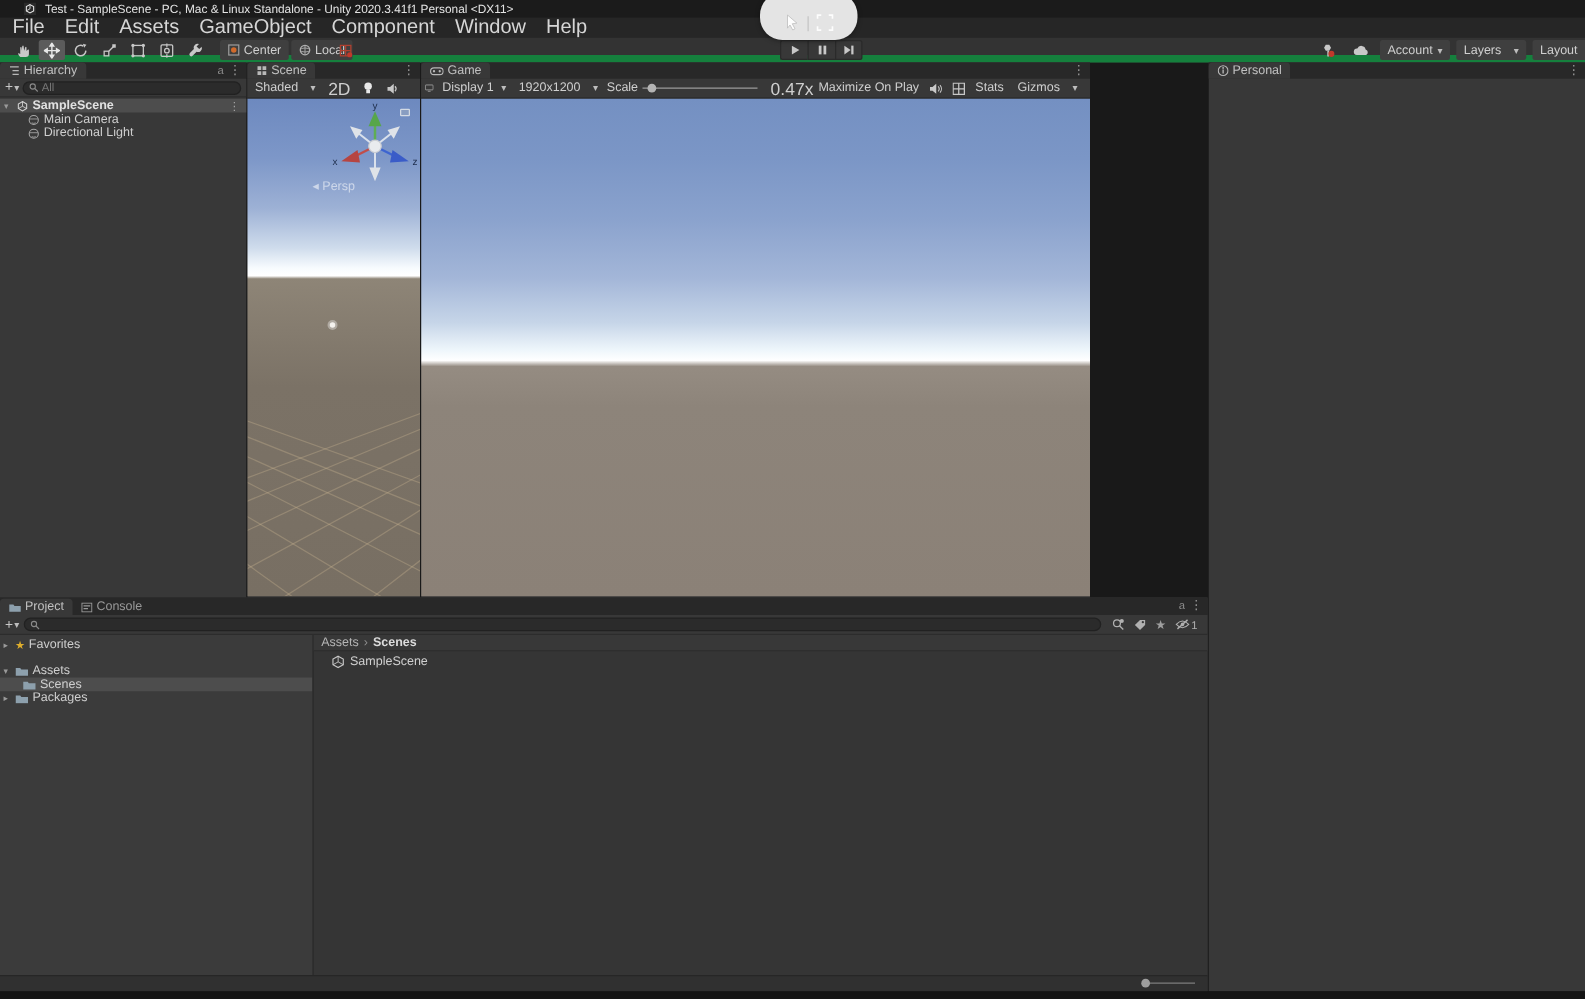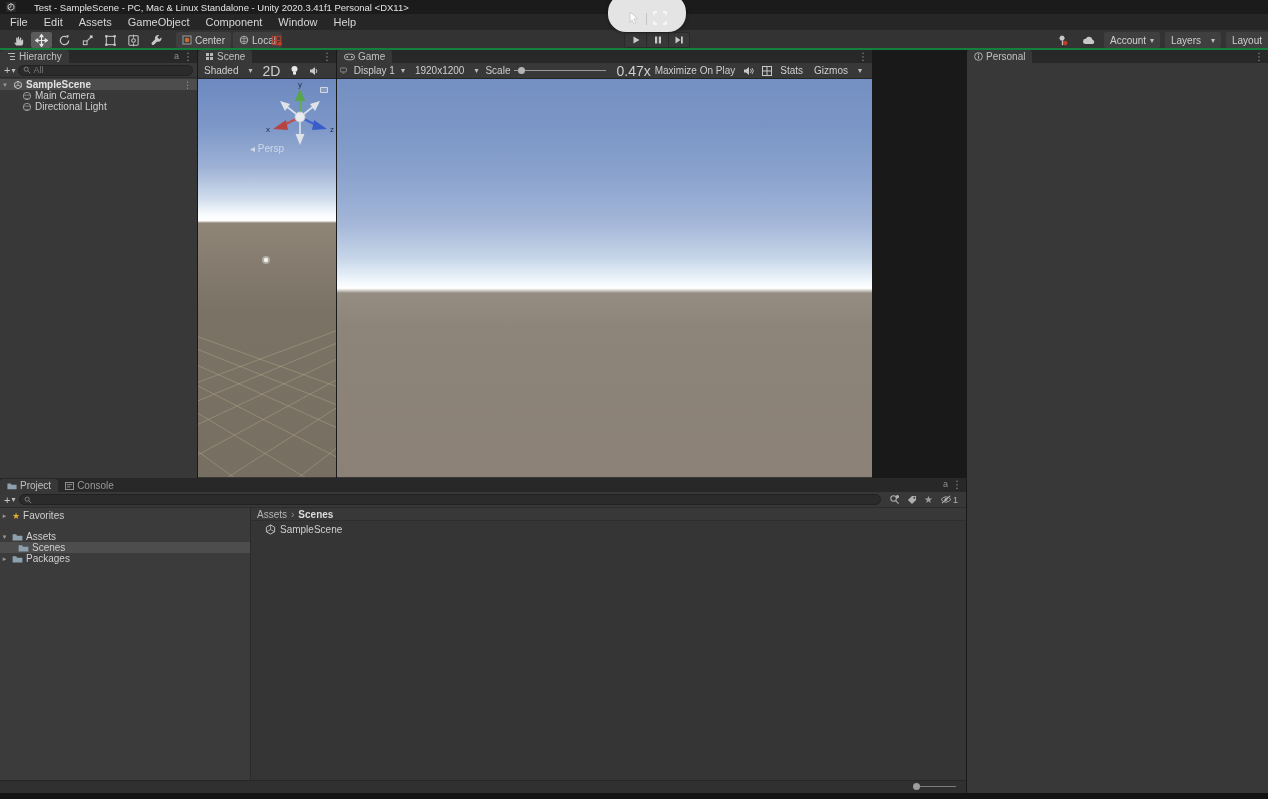--- a/index.html
+++ b/index.html
@@ -2,32 +2,32 @@
 <html><head>
 <meta charset="utf-8">
 <style>
   * { margin:0; padding:0; box-sizing:border-box; }
   html,body { width:1268px; height:799px; overflow:hidden; background:#191919;
     font-family:"Liberation Sans", sans-serif; -webkit-font-smoothing:antialiased; }
   .window { position:relative; width:1268px; height:799px; background:#191919; color:#c8c8c8; }
 
   
   .titlebar { position:absolute; top:0; left:0; right:0; height:14px; background:#1b1b1b;
-    display:flex; align-items:center; gap:18px; padding-left:6px; }
+    display:flex; align-items:center; gap:7px; padding-left:19px; }
   .titlebar .title { font-size:9.5px; color:#e4e4e4; white-space:nowrap; }
   .app-icon { width:10px; height:10px; display:block; }
 
   
   .menubar { position:absolute; top:14px; left:0; right:0; height:16px; background:#262626;
     display:flex; align-items:center; padding-left:2px; }
-  .menubar .menu-item { font-size:11px; color:#d6d6d6; padding:0 8px; line-height:16px; cursor:default; }
+  .menubar .menu-item { font-size:16px; color:#d6d6d6; padding:0 8px; line-height:16px; cursor:default; }
 
   
   .toolbar { position:absolute; top:30px; left:0; right:0; height:20px; background:#333333;
-    border-bottom:2px solid #15803d; }
+    border-bottom:6px solid #15803d; }
   .tool-group { position:absolute; top:2px; display:flex; gap:2px; }
   .tool-btn { width:21px; height:16px; border-radius:2px; display:flex; align-items:center; justify-content:center; }
   .tool-btn.selected { background:#5b5b5b; }
   .tool-btn svg { display:block; }
   .txt-btn { height:16px; border-radius:2px; background:#3f3f3f; color:#cfcfcf; font-size:10px;
     display:flex; align-items:center; gap:3px; padding:0 6px; }
   .play-group { position:absolute; top:2px; left:624px; display:flex; }
   .play-btn { width:22px; height:16px; background:#383838; border:1px solid #2a2a2a; border-right:none;
     display:flex; align-items:center; justify-content:center; }
   .play-btn:first-child { border-radius:2px 0 0 2px; }

